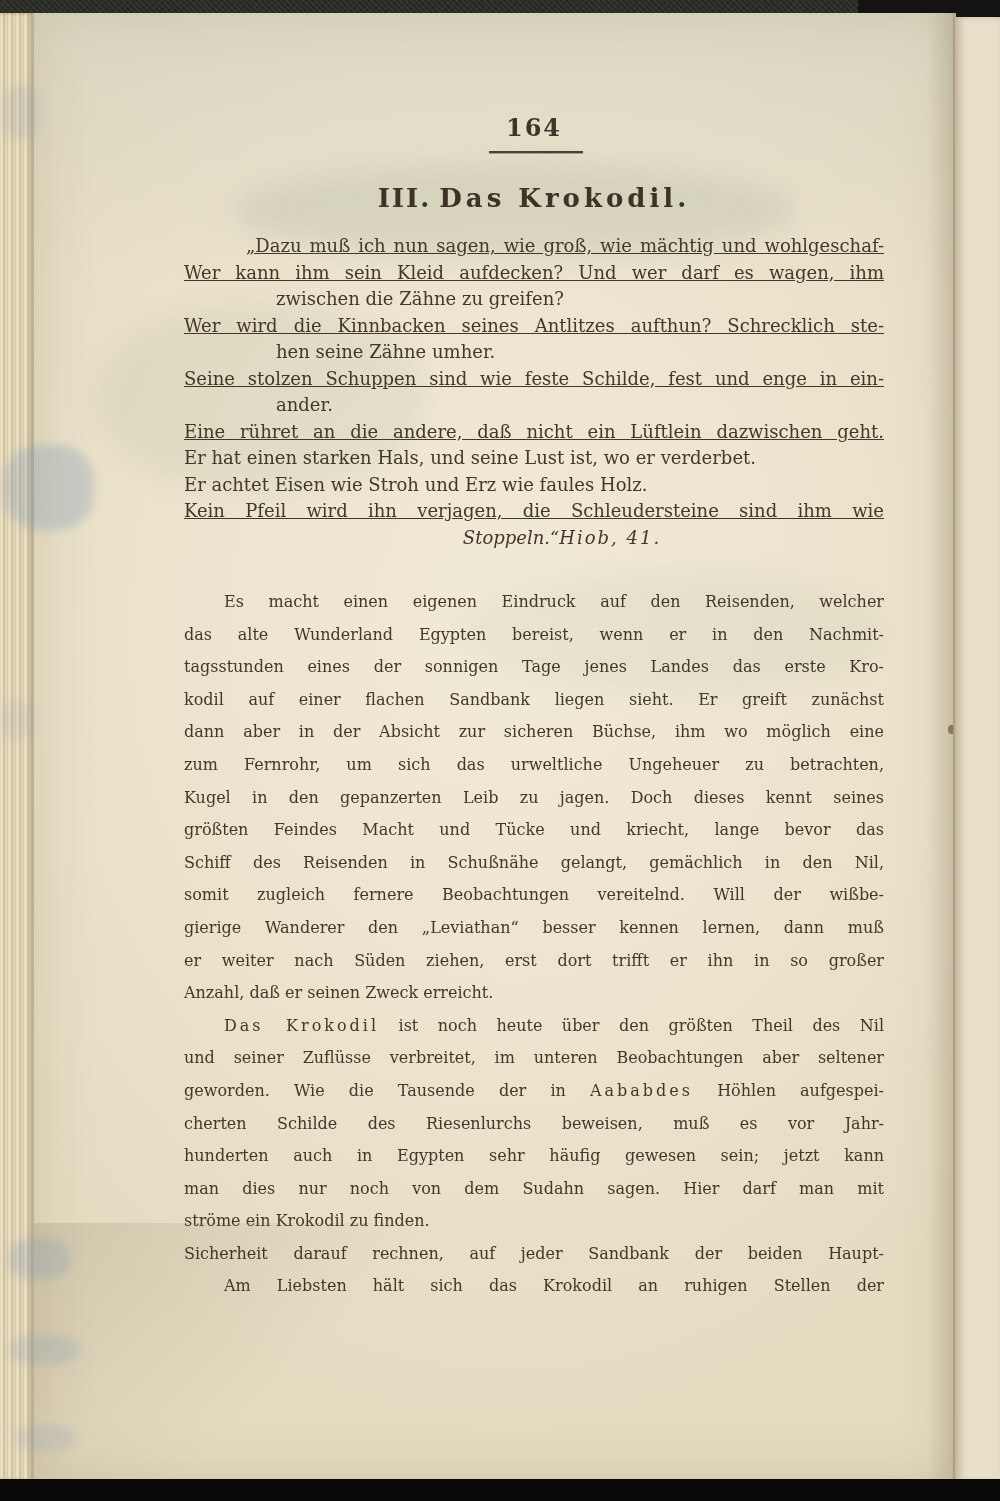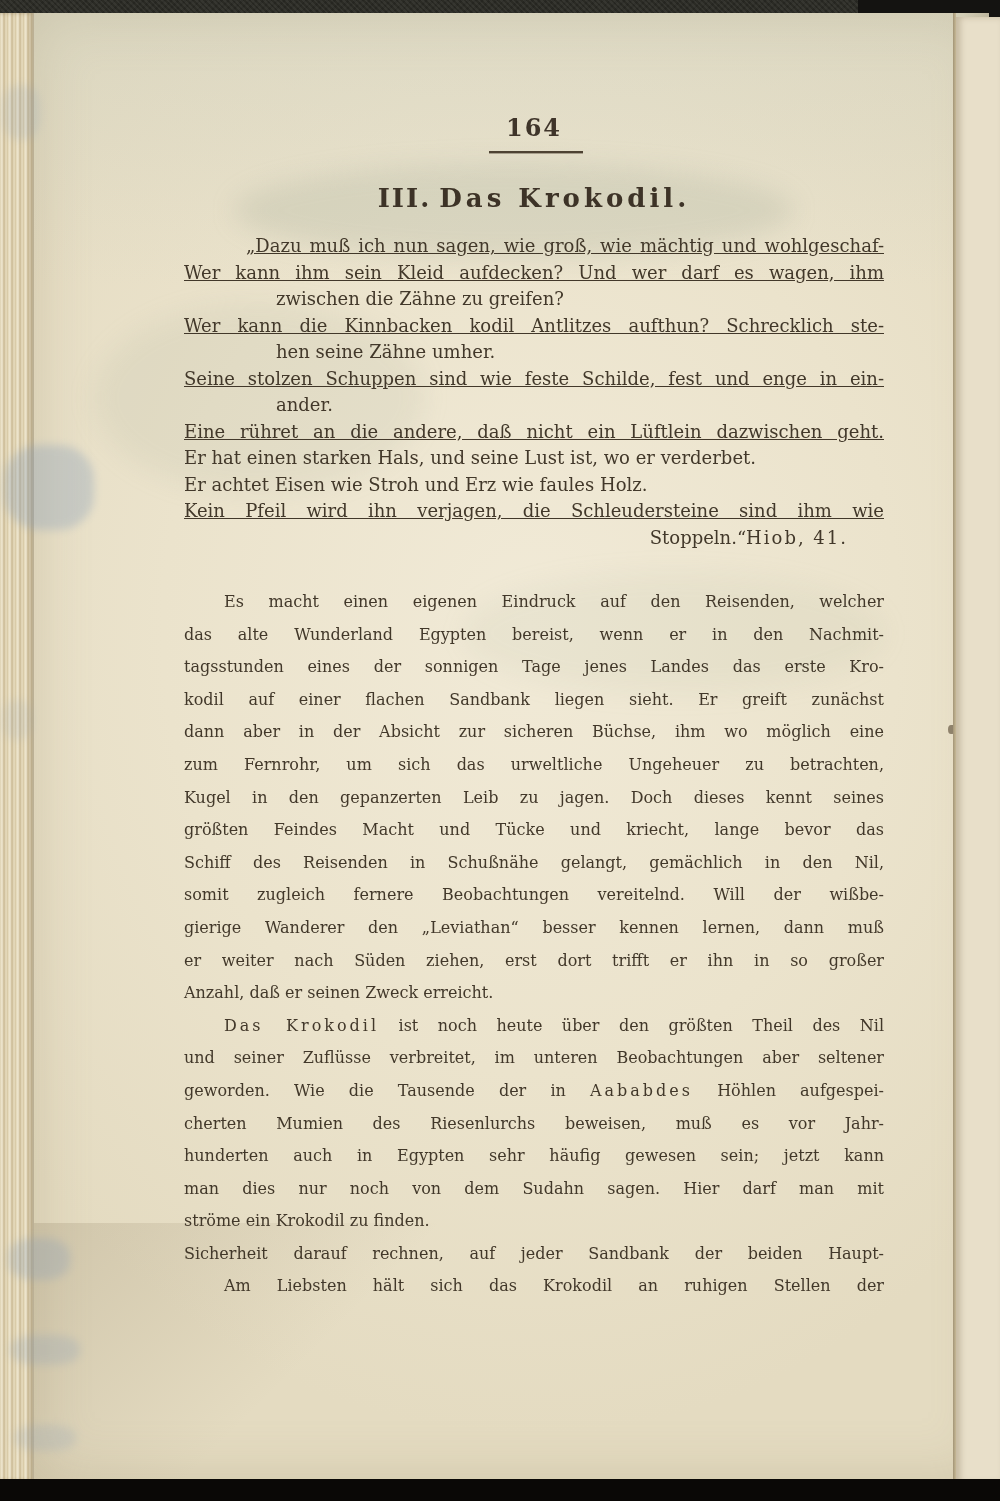--- a/index.html
+++ b/index.html
@@ -33,21 +33,20 @@
     z-index:2;
   }
   .blue-mark{position:absolute;background:#7f98b8;filter:blur(4px);border-radius:40%;z-index:3;}
   
   .main-page{
     position:absolute;left:34px;top:13px;width:919px;height:1466px;
     background:
       radial-gradient(ellipse 70% 55% at 52% 42%, #f1ead7 0%, #ebe3cc 55%, #e4dbc1 100%);
     box-shadow:inset 0 0 55px rgba(160,145,110,.30);
     z-index:1;
-    padding-left:36px;
   }
   .tint-top{position:absolute;left:0;top:0;width:100%;height:320px;
     background:linear-gradient(to bottom,rgba(196,203,190,.28),rgba(196,203,190,0) 85%);}
   .stain{position:absolute;border-radius:50%;filter:blur(12px);}
   .stain-heading{left:200px;top:150px;width:560px;height:95px;background:rgba(150,160,142,.20);}
   .stain-mid{left:60px;top:290px;width:330px;height:190px;background:rgba(160,168,150,.13);}
   .stain-body{left:430px;top:560px;width:420px;height:120px;background:rgba(170,172,152,.10);}
   .corner-shadow{
     position:absolute;left:0;top:1210px;width:450px;height:256px;
     background:linear-gradient(135deg,rgba(145,130,100,.24),rgba(145,130,100,0) 58%);
@@ -84,22 +83,22 @@
     font-size:26px;font-weight:bold;color:#3d3327;
   }
   .heading .numeral{letter-spacing:2px;margin-right:8px;}
   .heading .title{letter-spacing:4px;text-align:center;}
   .quote{position:absolute;top:220px;left:0;width:100%;font-size:18px;}
   .quote .line{line-height:26.5px;height:26.5px;white-space:nowrap;}
   .quote .line.j{white-space:normal;text-align:justify;text-align-last:justify;text-decoration:underline;}
   .quote .ind1{padding-left:62px;}
   .quote .ind2{padding-left:92px;}
   .quote-close-row{
-    display:flex;justify-content:flex-end;
-    padding-left:92px;padding-right:36px;line-height:26.5px;height:26.5px;
+    display:flex;justify-content:center;
+    padding-left:92px;padding-right:36px;line-height:26.5px;height:26.5px;font-style:italic;
   }
   .attribution{letter-spacing:2px;}
   .body-text{position:absolute;top:573px;left:0;width:100%;font-size:16px;}
   .body-text .line{line-height:32.6px;height:32.6px;white-space:nowrap;}
   .body-text .line.j{white-space:normal;text-align:justify;text-align-last:justify;}
   .body-text .ind1{padding-left:40px;}
   .sp{letter-spacing:3px;}
 </style>
 </head>
 <body>
@@ -129,21 +128,21 @@
     <div class="header-rule"></div>
     <div class="heading">
       <span class="numeral">III.</span><span class="title">Das Krokodil.</span>
     </div>
 
     <div class="quote" id="quote-lines">
 
     <div class="line j ind1">„Dazu muß ich nun sagen, wie groß, wie mächtig und wohlgeschaf-</div>
         <div class="line j">Wer kann ihm sein Kleid aufdecken?  Und wer darf es wagen, ihm</div>
         <div class="line ind2">zwischen die Zähne zu greifen?</div>
-        <div class="line j">Wer kann die Kinnbacken kodil Antlitzes aufthun?  Schrecklich ste-</div>
+        <div class="line j">Wer wird die Kinnbacken seines Antlitzes aufthun?  Schrecklich ste-</div>
         <div class="line ind2">hen seine Zähne umher.</div>
         <div class="line j">Seine stolzen Schuppen sind wie feste Schilde, fest und enge in ein-</div>
         <div class="line ind2">ander.</div>
         <div class="line j">Eine rühret an die andere, daß nicht ein Lüftlein dazwischen geht.</div>
         <div class="line">Er hat einen starken Hals, und seine Lust ist, wo er verderbet.</div>
         <div class="line">Er achtet Eisen wie Stroh und Erz wie faules Holz.</div>
         <div class="line j">Kein Pfeil wird ihn verjagen, die Schleudersteine sind ihm wie</div>
         <div class="quote-close-row">
           <span>Stoppeln.“</span>
           <span class="attribution">Hiob, 41.</span>
@@ -161,21 +160,21 @@
         <div class="line j">Kugel in den gepanzerten Leib zu jagen.  Doch dieses kennt seines</div>
         <div class="line j">größten Feindes Macht und Tücke und kriecht, lange bevor das</div>
         <div class="line j">Schiff des Reisenden in Schußnähe gelangt, gemächlich in den Nil,</div>
         <div class="line j">somit zugleich fernere Beobachtungen vereitelnd.  Will der wißbe-</div>
         <div class="line j">gierige Wanderer den „Leviathan“ besser kennen lernen, dann muß</div>
         <div class="line j">er weiter nach Süden ziehen, erst dort trifft er ihn in so großer</div>
         <div class="line">Anzahl, daß er seinen Zweck erreicht.</div>
         <div class="line j ind1"><span class="sp">Das Krokodil</span> ist noch heute über den größten Theil des Nil</div>
         <div class="line j">und seiner Zuflüsse verbreitet, im unteren Beobachtungen aber seltener</div>
         <div class="line j">geworden.  Wie die Tausende der in <span class="sp">Aababdes</span> Höhlen aufgespei-</div>
-        <div class="line j">cherten Mumien des Riesenlurchs beweisen, muß es vor Jahr-</div>
+        <div class="line j">cherten Schilde des Riesenlurchs beweisen, muß es vor Jahr-</div>
         <div class="line j">hunderten auch in Egypten sehr häufig gewesen sein; jetzt kann</div>
         <div class="line j">man dies nur noch von dem Sudahn sagen.  Hier darf man mit</div>
         <div class="line">ströme ein Krokodil zu finden.</div>
         <div class="line j">Sicherheit darauf rechnen, auf jeder Sandbank der beiden Haupt-</div>
         <div class="line j ind1">Am Liebsten hält sich das Krokodil an ruhigen Stellen der</div>
       </div>
   </div>
 </div>
 
 <div class="page-edge-line"></div>

